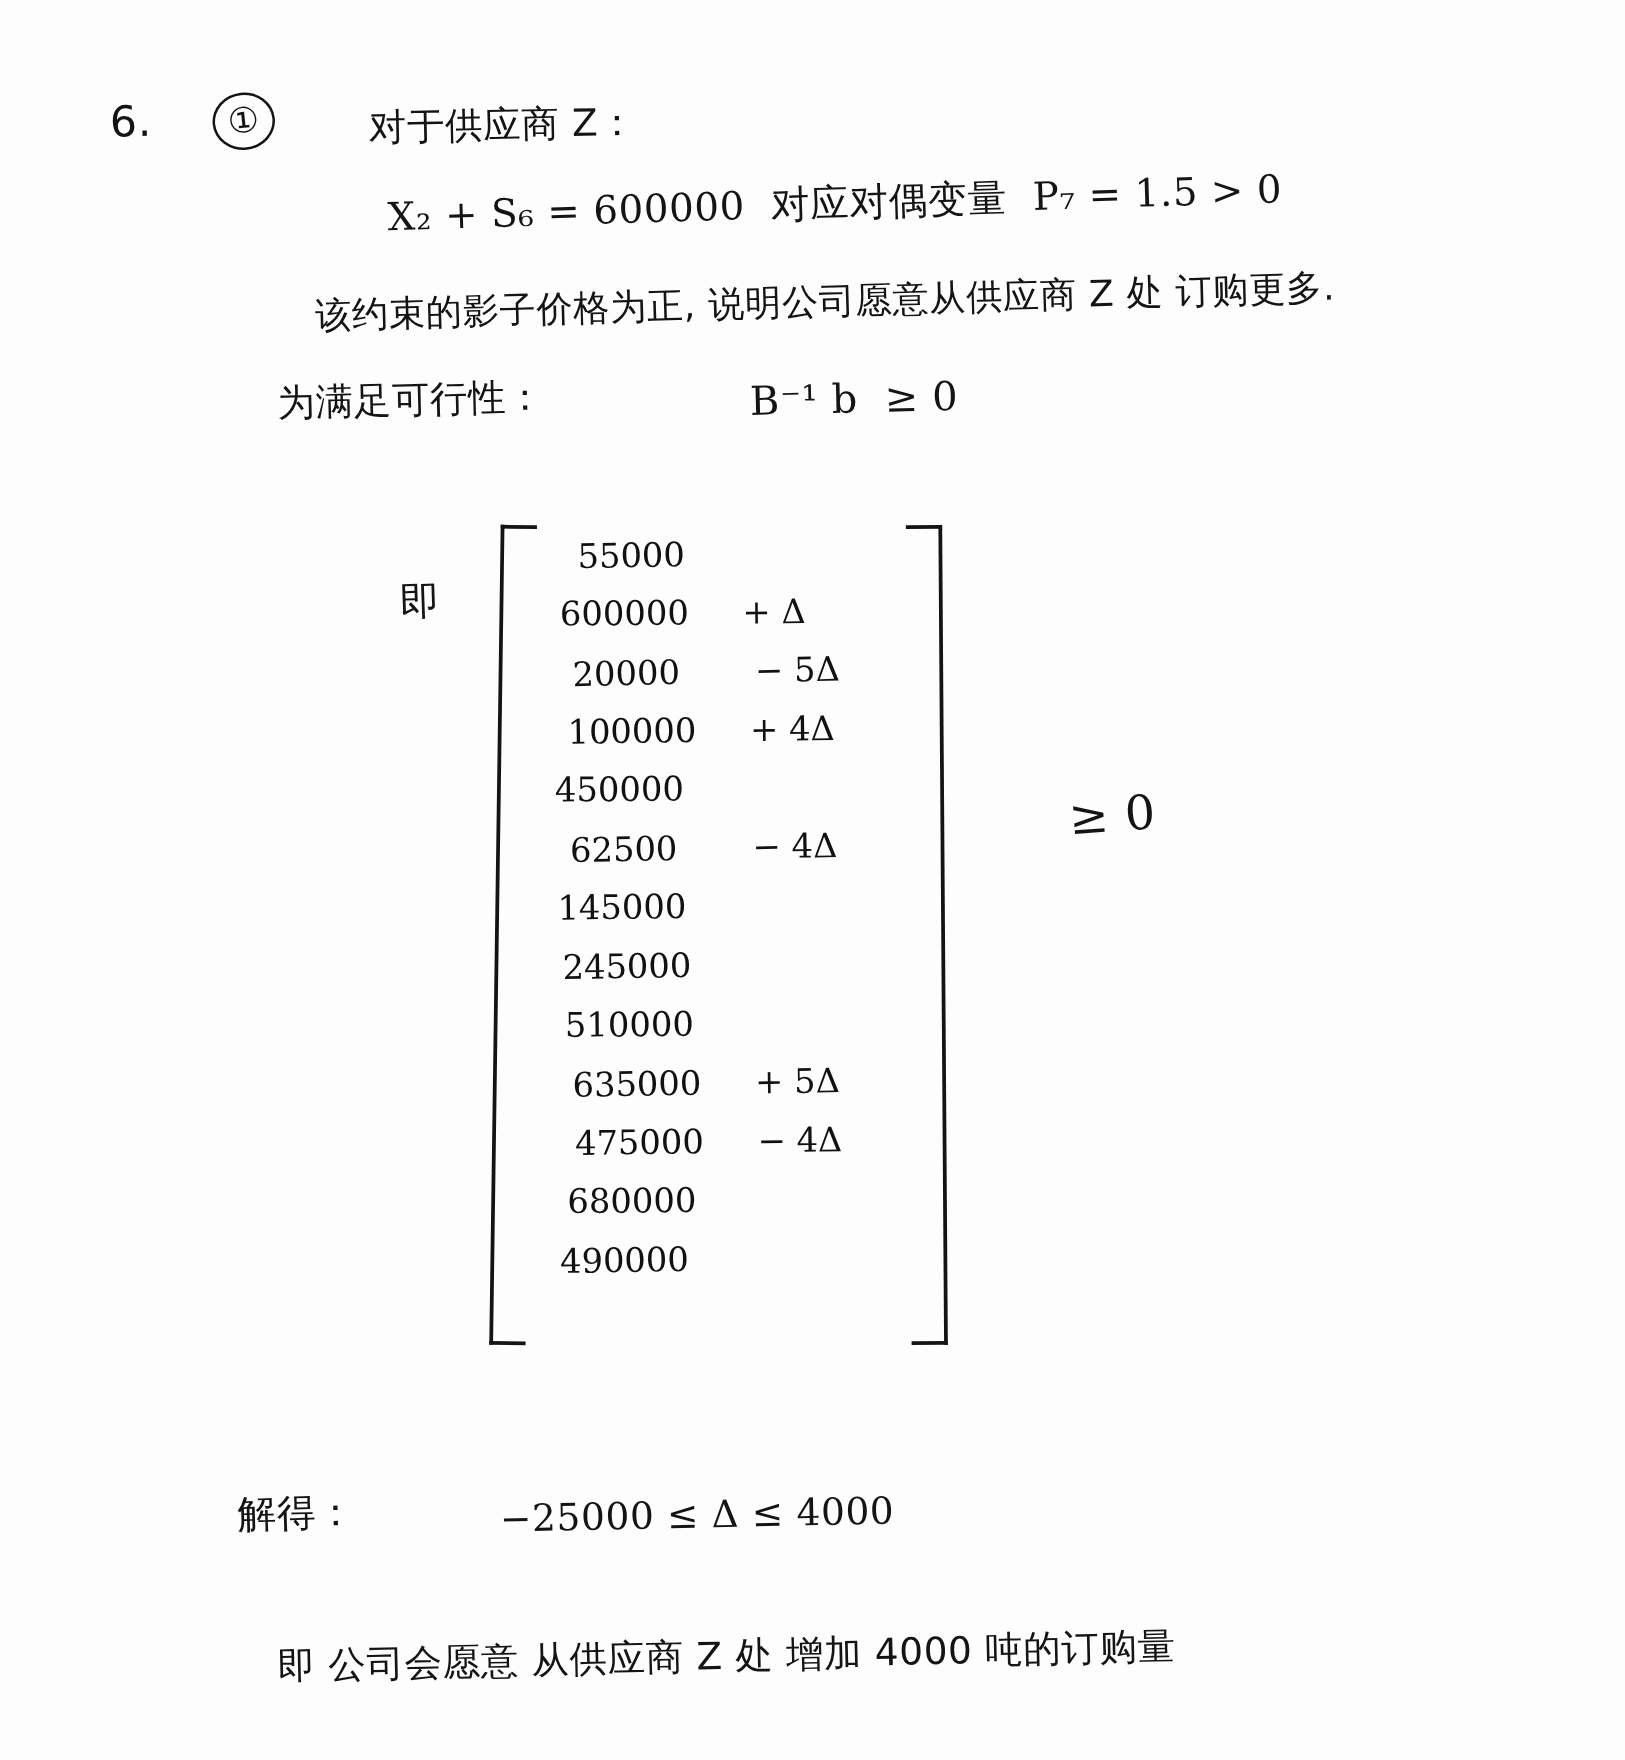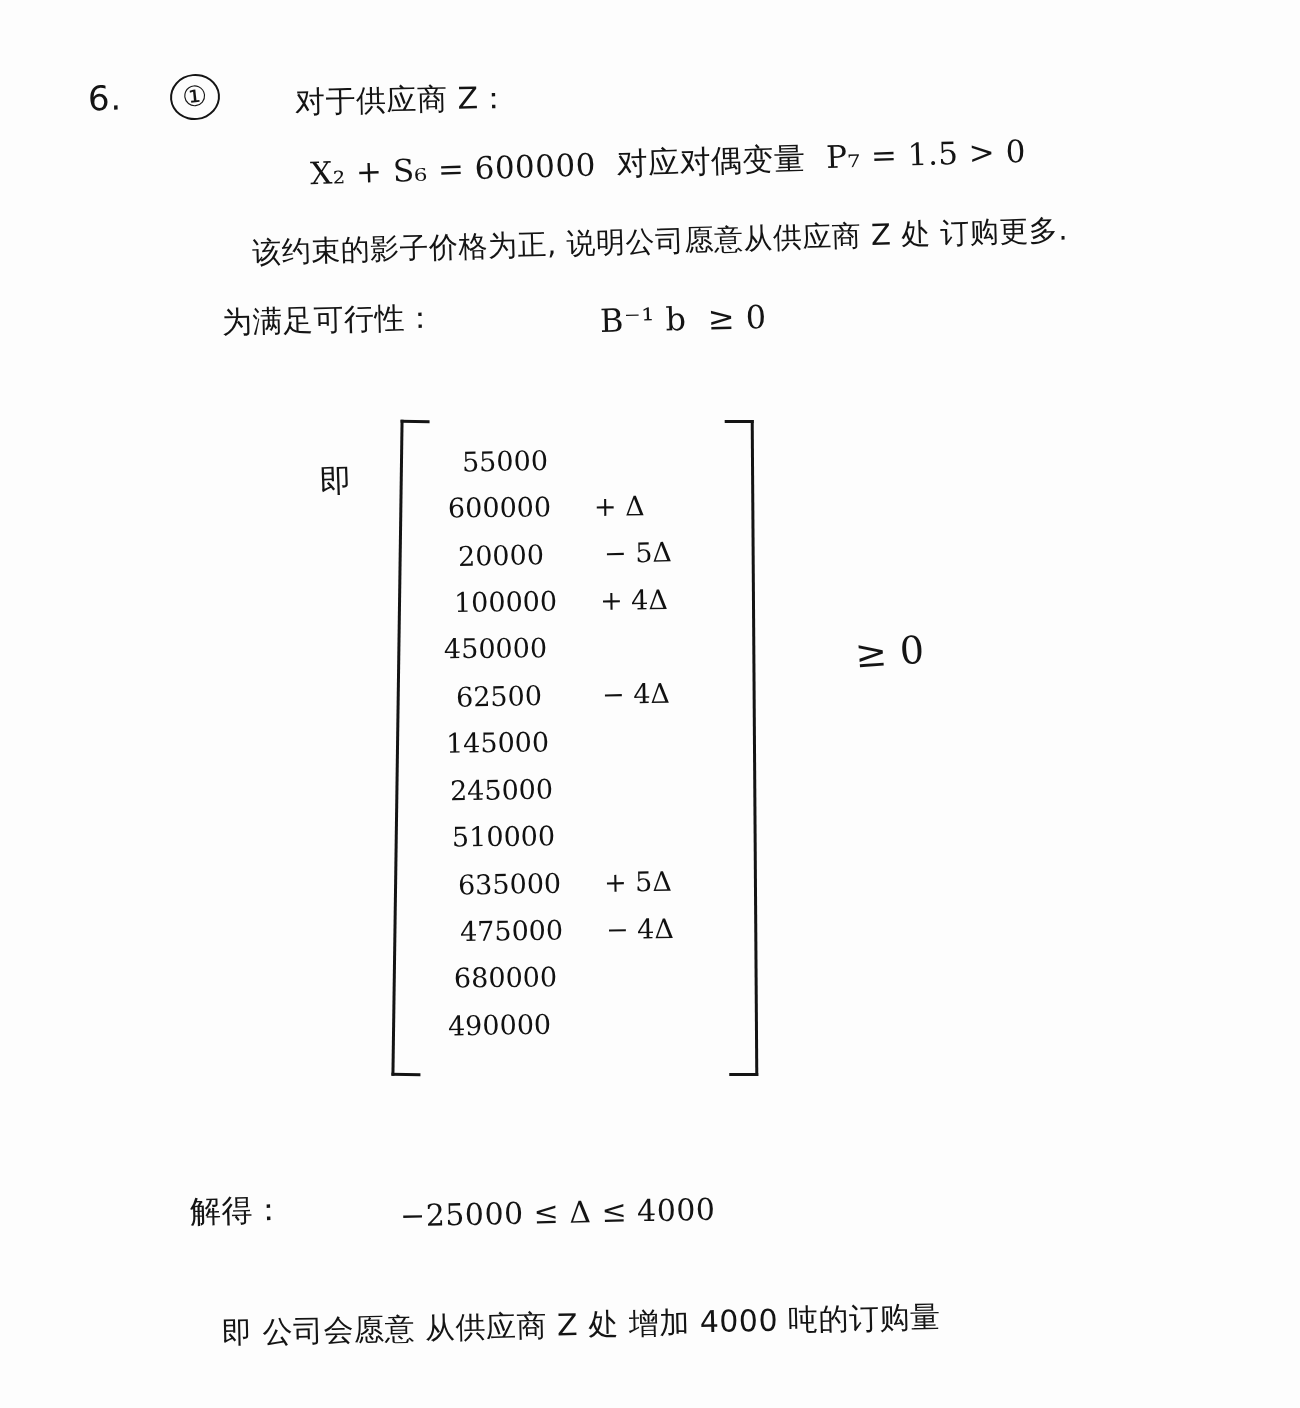--- a/index.html
+++ b/index.html
@@ -116,21 +116,21 @@
     transform: rotate(0.8deg);
   }
   .bracket.right {
     right: 0;
     border-right: 3px solid #141414;
     transform: rotate(-0.4deg);
   }
   #matrix-rows {
     position: absolute;
     left: 52px;
-    top: 16px;
+    top: 0;
     width: 280px;
   }
   .m-row {
     height: 47px;
     display: flex;
     align-items: center;
     font-size: 27px;
     font-family: "DejaVu Serif", serif;
   }
   .m-val {

